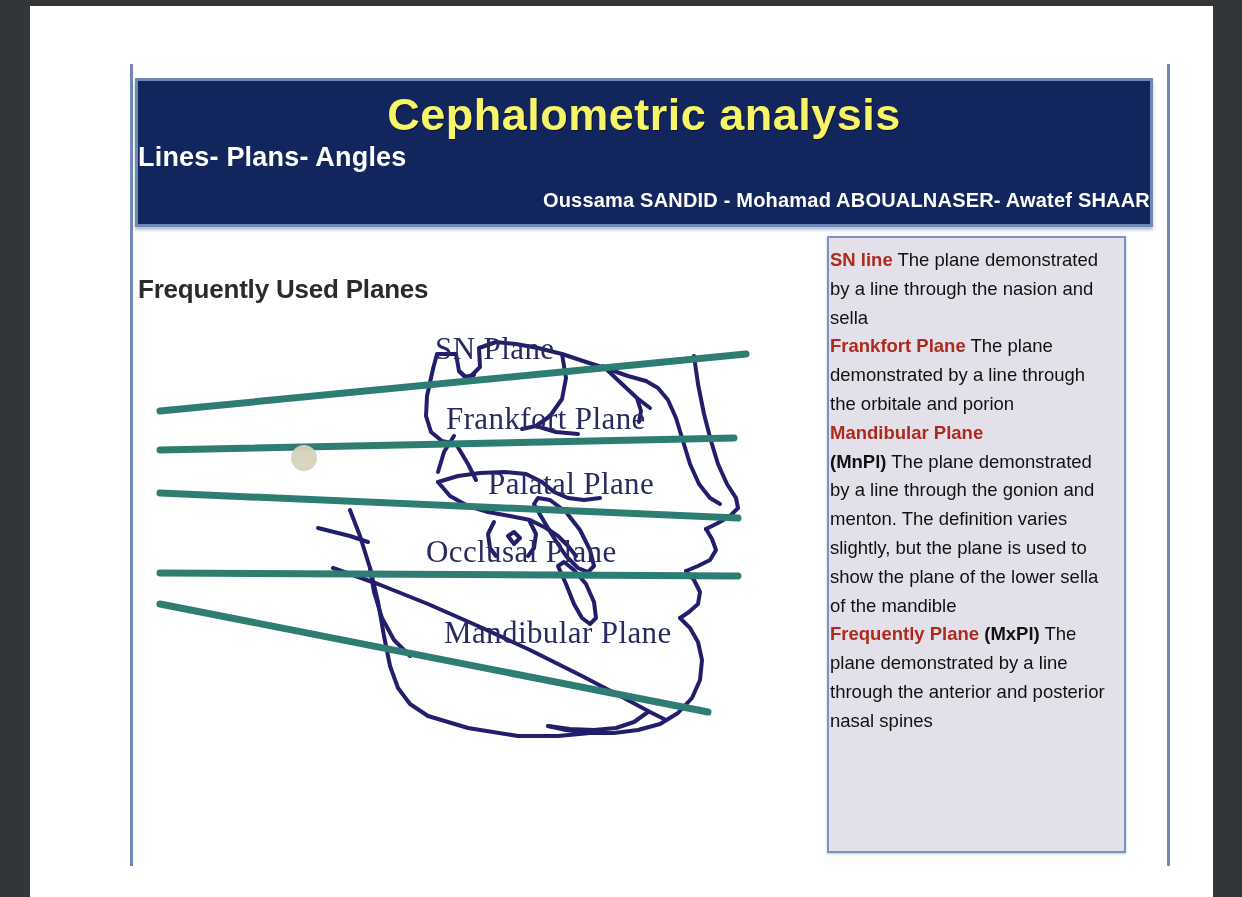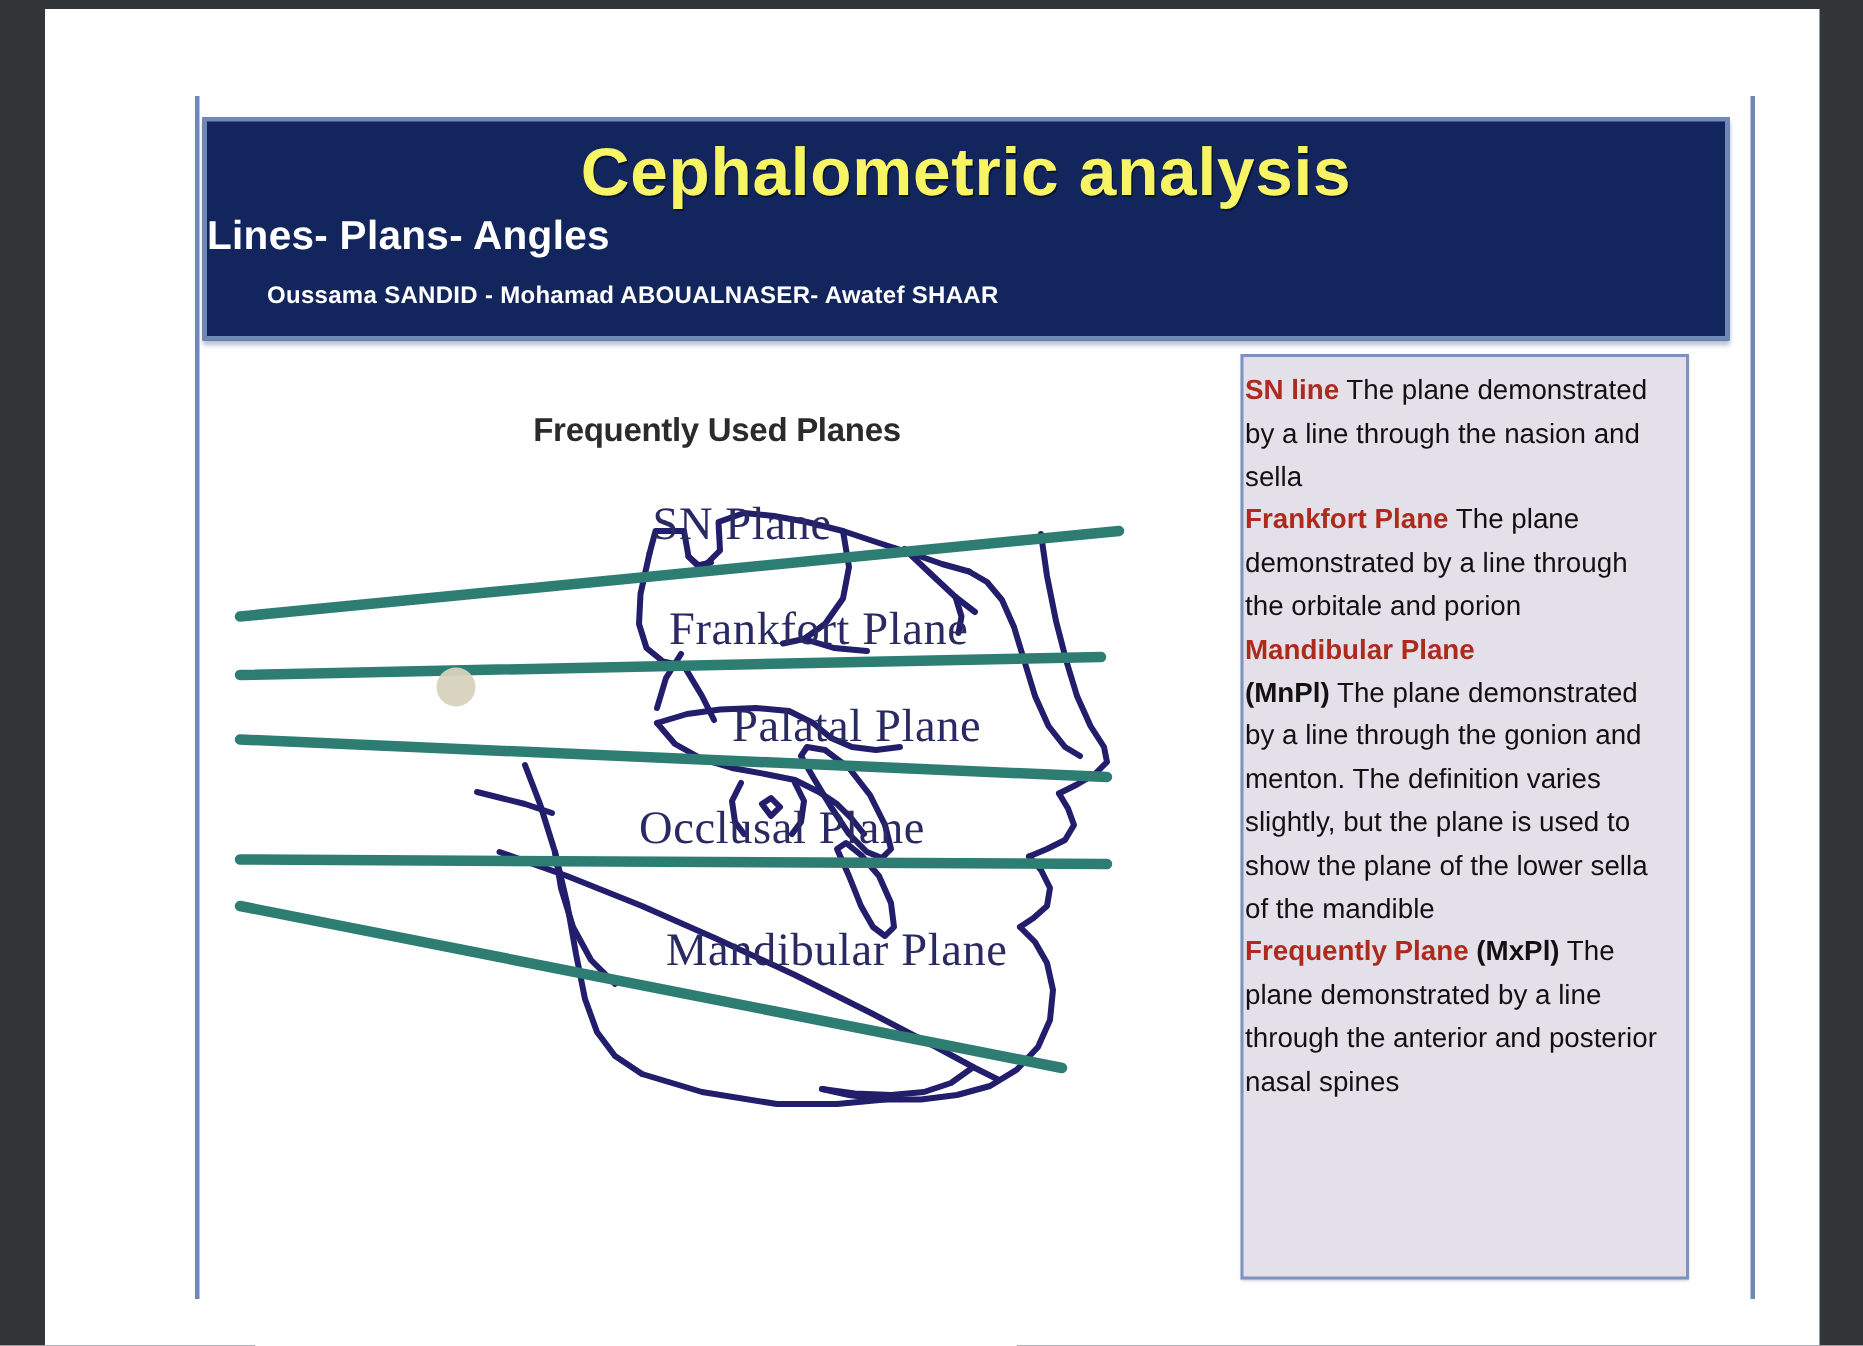--- a/index.html
+++ b/index.html
@@ -44,36 +44,35 @@
   .title-sub{
     margin:0;padding-top:4px;
     text-align:left;
     color:#ffffff;
     font-size:27px;
     font-weight:bold;
     letter-spacing:.2px;
   }
   .title-authors{
     margin:0;padding-top:16px;
-    text-align:left;
+    text-align:right;
     color:#ffffff;
-    font-size:16px;
+    font-size:20px;
     font-weight:bold;
     letter-spacing:.2px;
-    padding-left:40px;
   }
 
   
   .diagram-area{
     position:absolute;left:108px;top:230px;width:680px;height:620px;
   }
   .diagram-heading{
     position:absolute;left:0;top:38px;width:680px;
-    text-align:center;
-    font-size:22px;font-weight:bold;color:#2b2b2b;
+    text-align:left;
+    font-size:26px;font-weight:bold;color:#2b2b2b;
     letter-spacing:-.2px;
   }
   .fig{position:absolute;left:0;top:0;width:680px;height:620px;}
 
   
   .plane-label{
     position:absolute;
     font-family:"Liberation Serif", serif;
     color:#2a2a62;
     font-size:31px;

